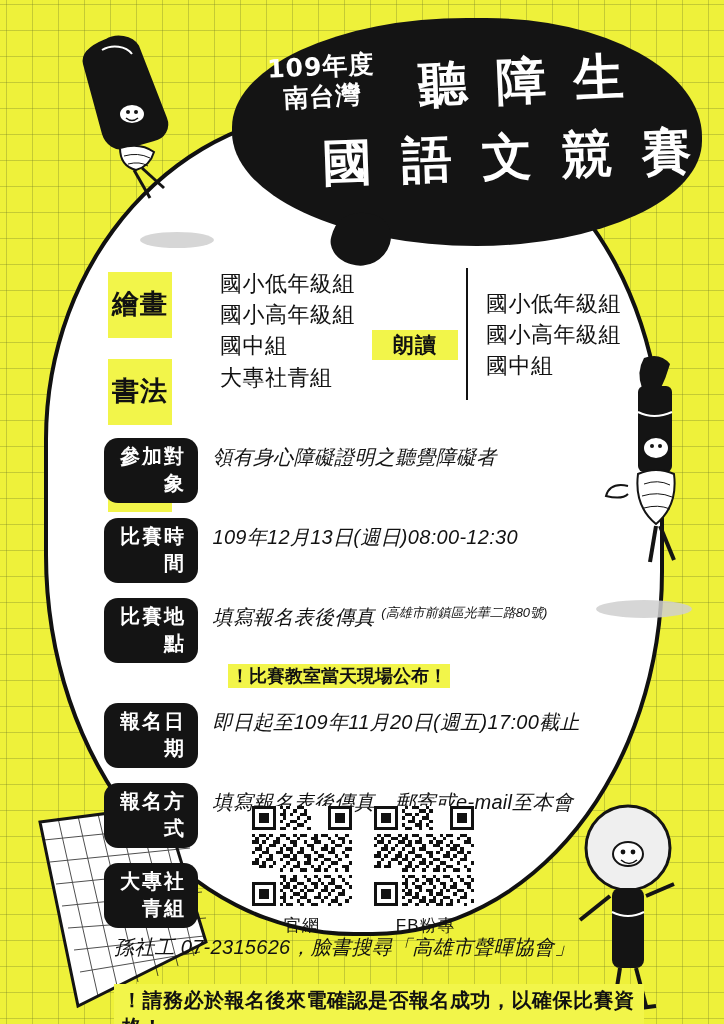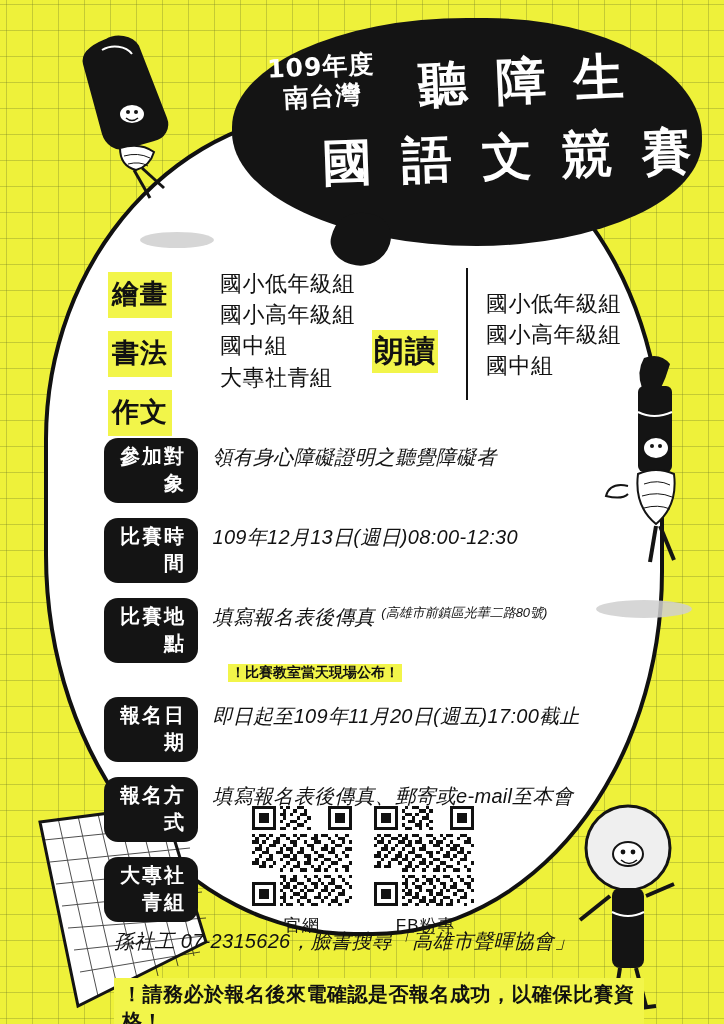--- a/index.html
+++ b/index.html
@@ -115,23 +115,23 @@
     left: 0;
     top: 4px;
     width: 96px;
   }
   .cat-tag {
     display: block;
     font-size: 27px;
     font-weight: bold;
     color: #111;
     letter-spacing: 1px;
-    margin-bottom: 13px;
+    margin-bottom: 21px;
     background: #f2f54a;
-    padding: 7px 4px;
+    padding: 17px 4px;
     width: fit-content;
     line-height: 1.18;
   }
   .cat-list {
     position: absolute;
     left: 112px;
     top: 0px;
     font-size: 22px;
     line-height: 1.42;
     color: #111;
@@ -142,24 +142,24 @@
     left: 358px;
     top: 0px;
     width: 2px;
     height: 132px;
     background: #111;
   }
   .read-tag {
     position: absolute;
     left: 264px;
     top: 62px;
-    font-size: 30px;
+    font-size: 21px;
     font-weight: bold;
     background: #f2f54a;
-    padding: 1px 2px;
+    padding: 1px 21px;
     letter-spacing: 1px;
     color: #111;
   }
   .cat-list-2 {
     position: absolute;
     left: 378px;
     top: 20px;
     font-size: 22px;
     line-height: 1.42;
     color: #111;
@@ -202,21 +202,21 @@
     letter-spacing: 0.3px;
     font-style: italic;
   }
   .small-note {
     font-size: 13px;
     letter-spacing: 0;
   }
   .sub-note {
     margin-left: 124px;
     margin-top: 1px;
-    font-size: 14px;
+    font-size: 18px;
     color: #111;
     background: #f2f54a;
     display: inline-block;
     padding: 0 3px;
     font-weight: bold;
   }
   .final-note {
     margin-top: 8px;
     margin-left: 10px;
     font-size: 20px;

